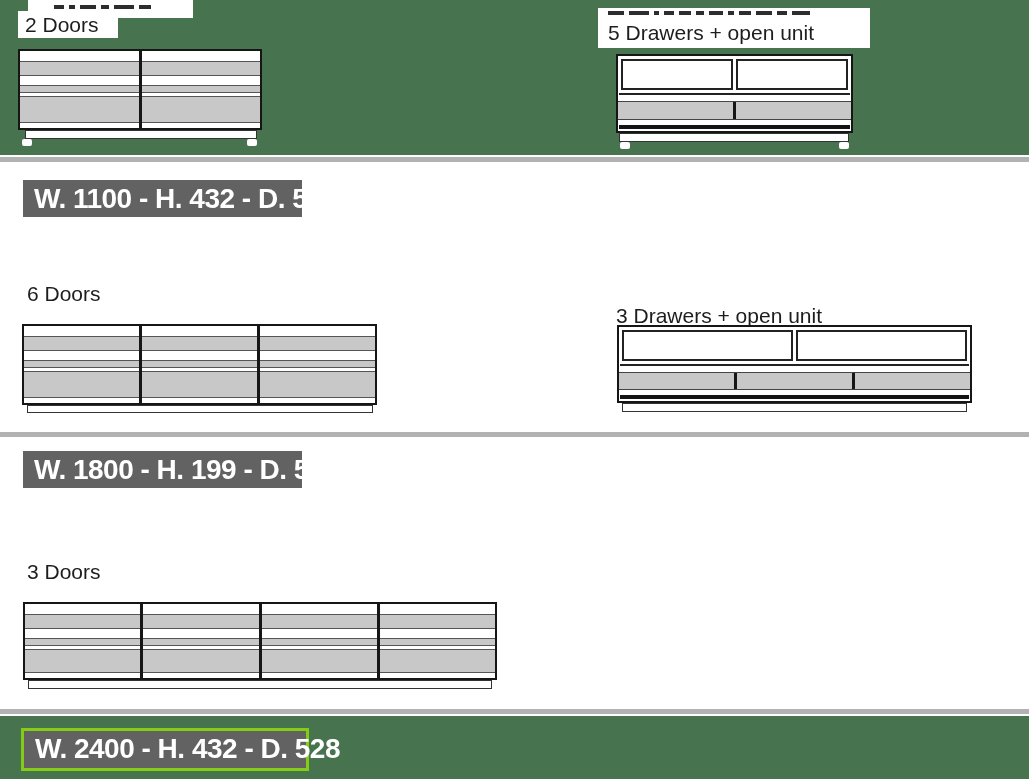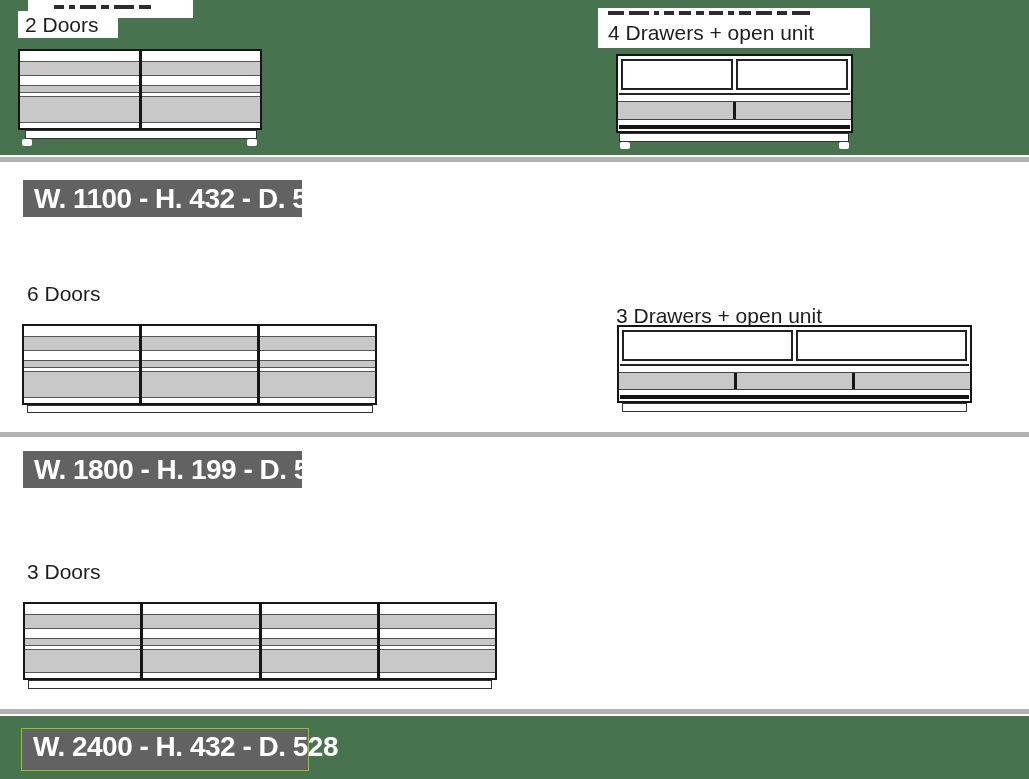--- a/index.html
+++ b/index.html
@@ -17,21 +17,21 @@
   .chip span { font-size:21px; color:var(--text-dark,#1d1d1d);margin-top:44px; }
   .vlabel { position:absolute; font-size:21px; color:var(--text-dark,#1d1d1d); white-space:nowrap; }
 
   .dashrow { height:8px; line-height:4px; overflow:hidden; margin-bottom:2px; }
   .dash { display:inline-block; height:4px; background:#2d2d2d; margin-right:5px; vertical-align:top; }
 
   
   .dimbar { position:absolute; height:37px; background:var(--badge-bg,#626262); color:#fff;
             font-weight:bold; font-size:28px; line-height:37px; padding-left:11px;
             letter-spacing:-0.5px; white-space:nowrap; }
-  .dimbar.framed { border:1px solid #84cc16; line-height:36px; }
+  .dimbar.framed { border:3px solid #84cc16; line-height:36px; }
 
   
   .cab { position:absolute; background:#fff; border:2px solid var(--line-dark,#161616); display:flex; }
   .cab.doors { flex-direction:row; }
   .door { flex:1; display:flex; flex-direction:column; background:#fff; }
   .door + .door { border-left:3px solid var(--line-dark,#161616); }
   .door i { display:block; }
   .door .w1 { height:10px; }
   .door .g1 { height:15px; background:var(--slat-fill,#c8c8c8); border-top:1px solid #555; border-bottom:1px solid #555; }
   .door .w2 { height:9px; }
@@ -96,21 +96,21 @@
       </div>
   </div>
   <div class="plinth" style="left:25px;top:130px;width:232px;height:9px"></div>
   <div class="foot" style="left:22px;top:139px"></div>
   <div class="foot" style="left:247px;top:139px"></div>
 
   <div class="chip" style="left:598px;top:8px;width:272px;height:40px;padding:3px 4px 0 10px">
     <div class="dashrow">
       <i class="dash" style="width:16px"></i><i class="dash" style="width:20px"></i><i class="dash" style="width:5px"></i><i class="dash" style="width:10px"></i><i class="dash" style="width:12px"></i><i class="dash" style="width:8px"></i><i class="dash" style="width:14px"></i><i class="dash" style="width:6px"></i><i class="dash" style="width:12px"></i><i class="dash" style="width:16px"></i><i class="dash" style="width:10px"></i><i class="dash" style="width:18px"></i>
     </div>
-    <span>4 Drawers + open unit</span>
+    <span>5 Drawers + open unit</span>
   </div>
 
   <div class="cab dro" style="left:616px;top:54px;width:237px;height:79px">
     <div class="openrow">
       <div class="comp"></div>
       <div class="comp"></div>
     </div>
     <div class="shelf"></div>
     <div class="gapA"></div>
     <div class="drawers">

